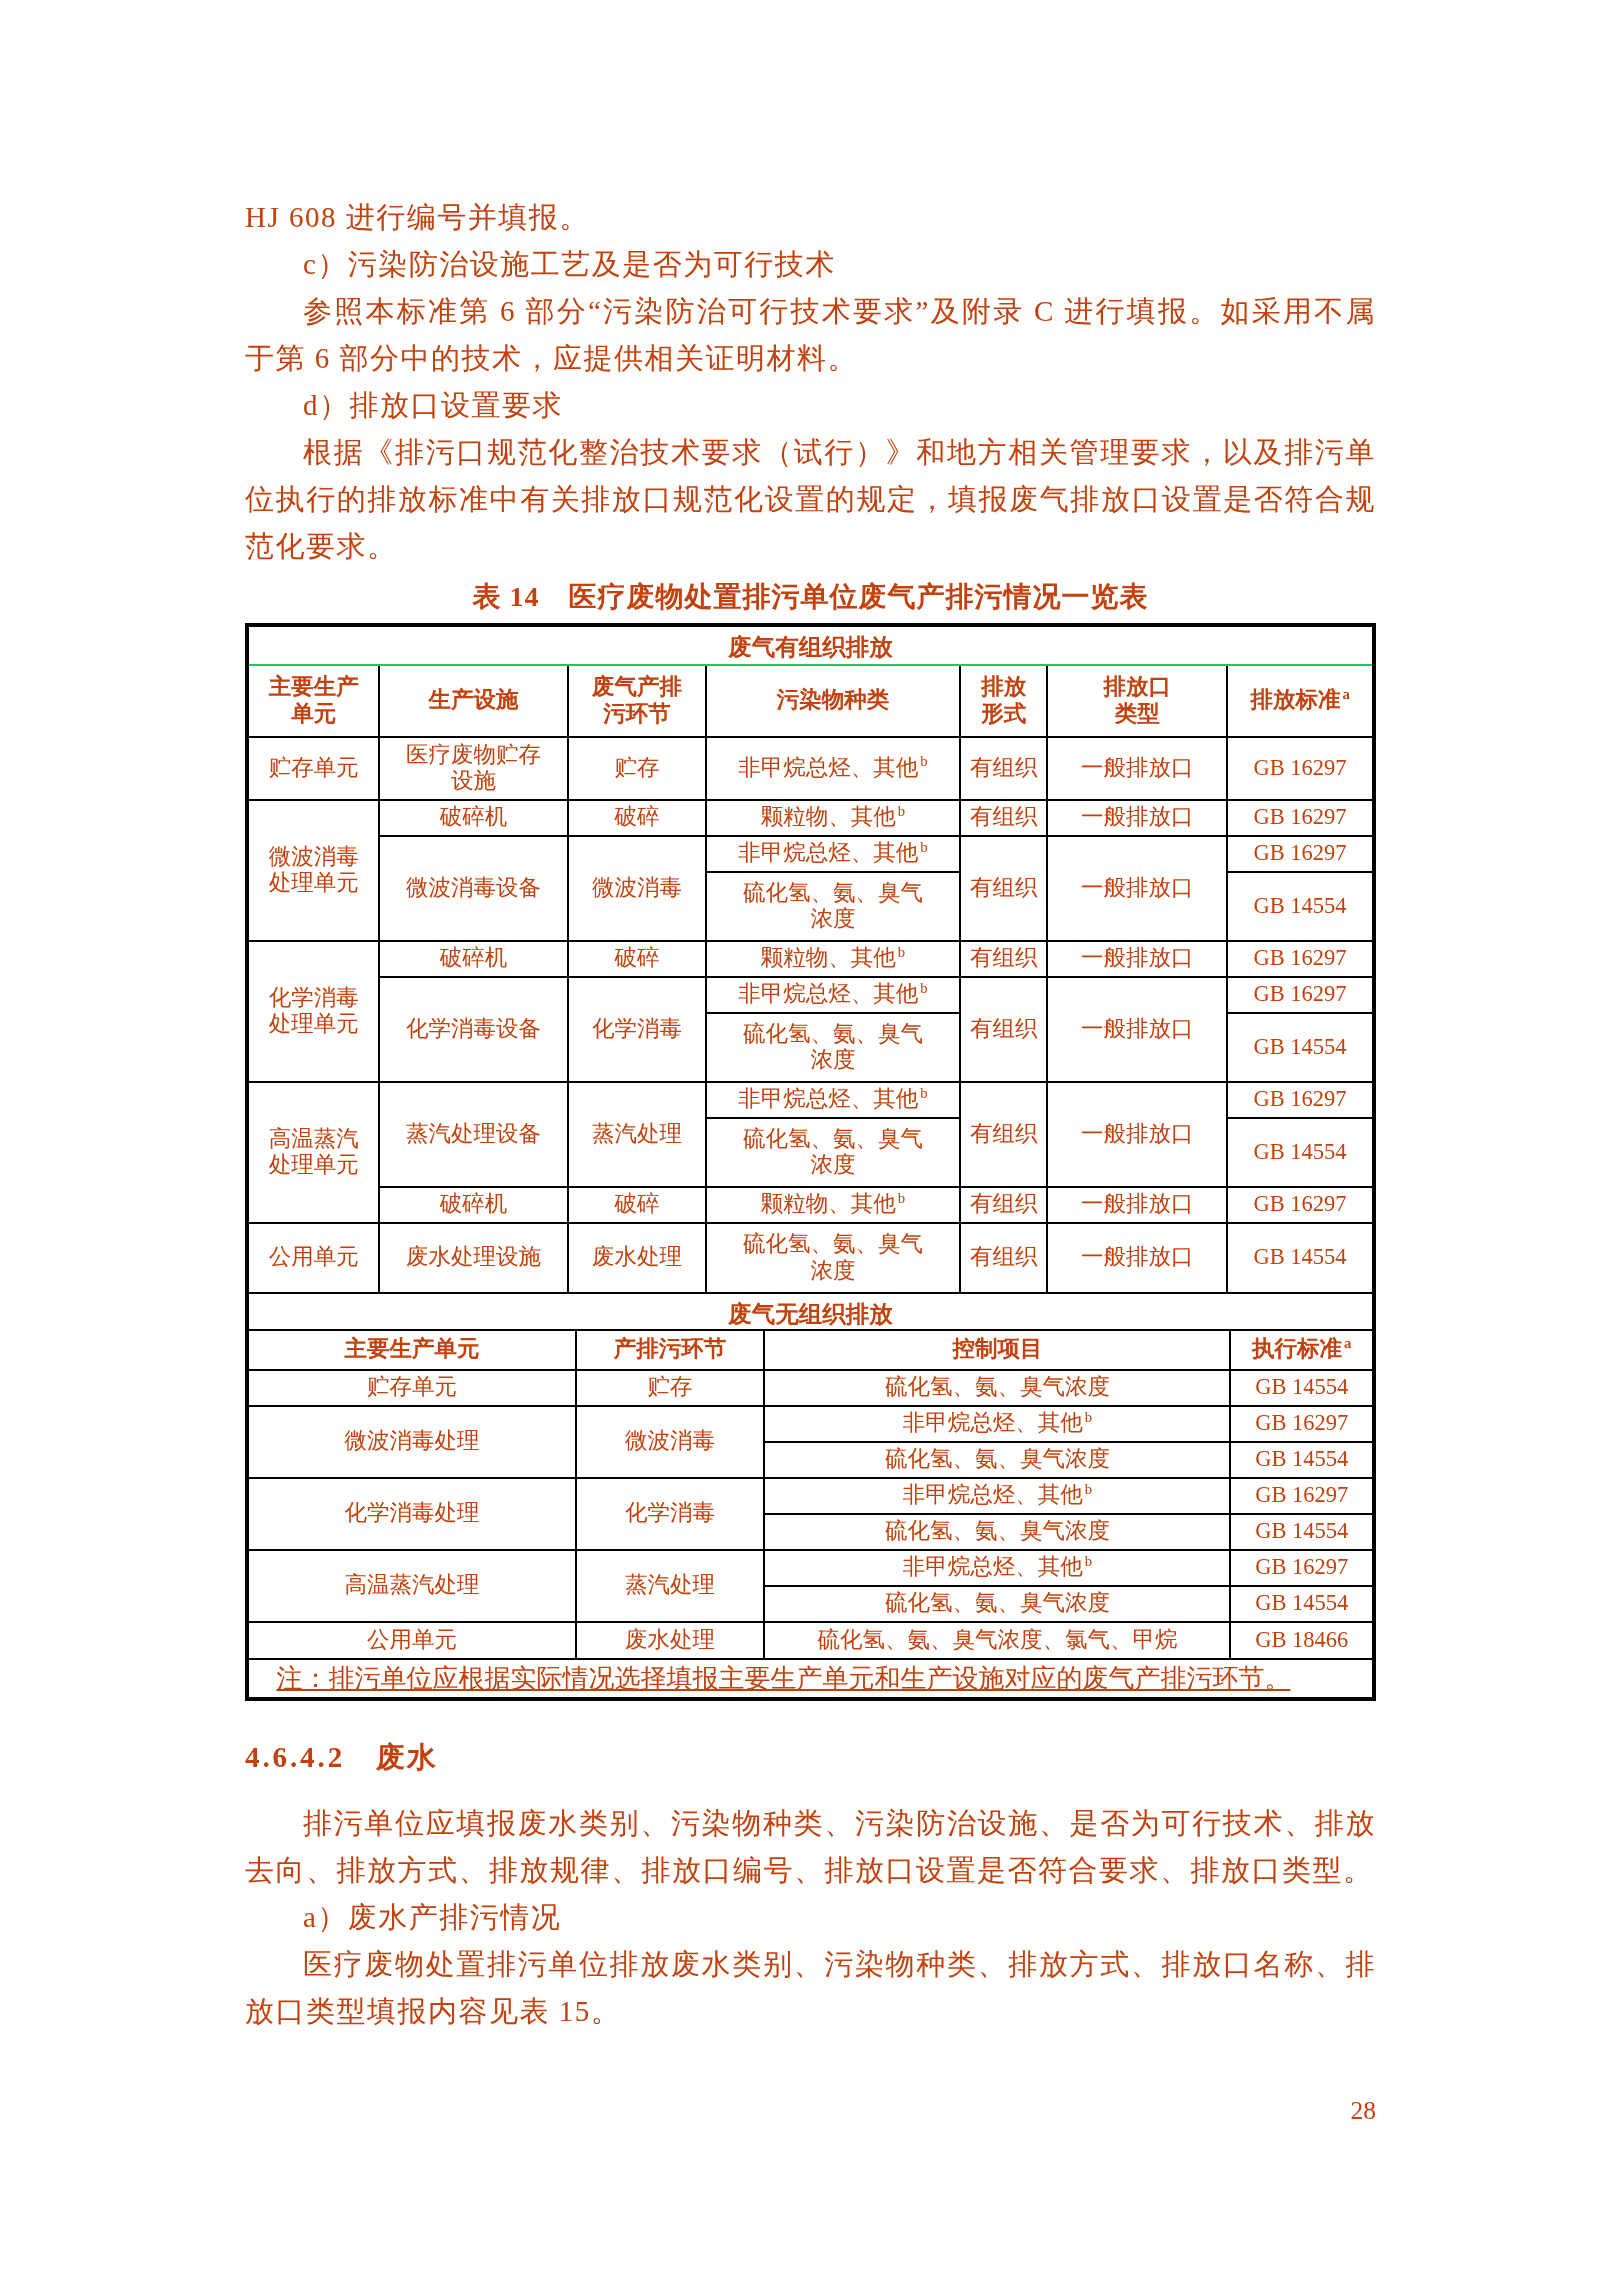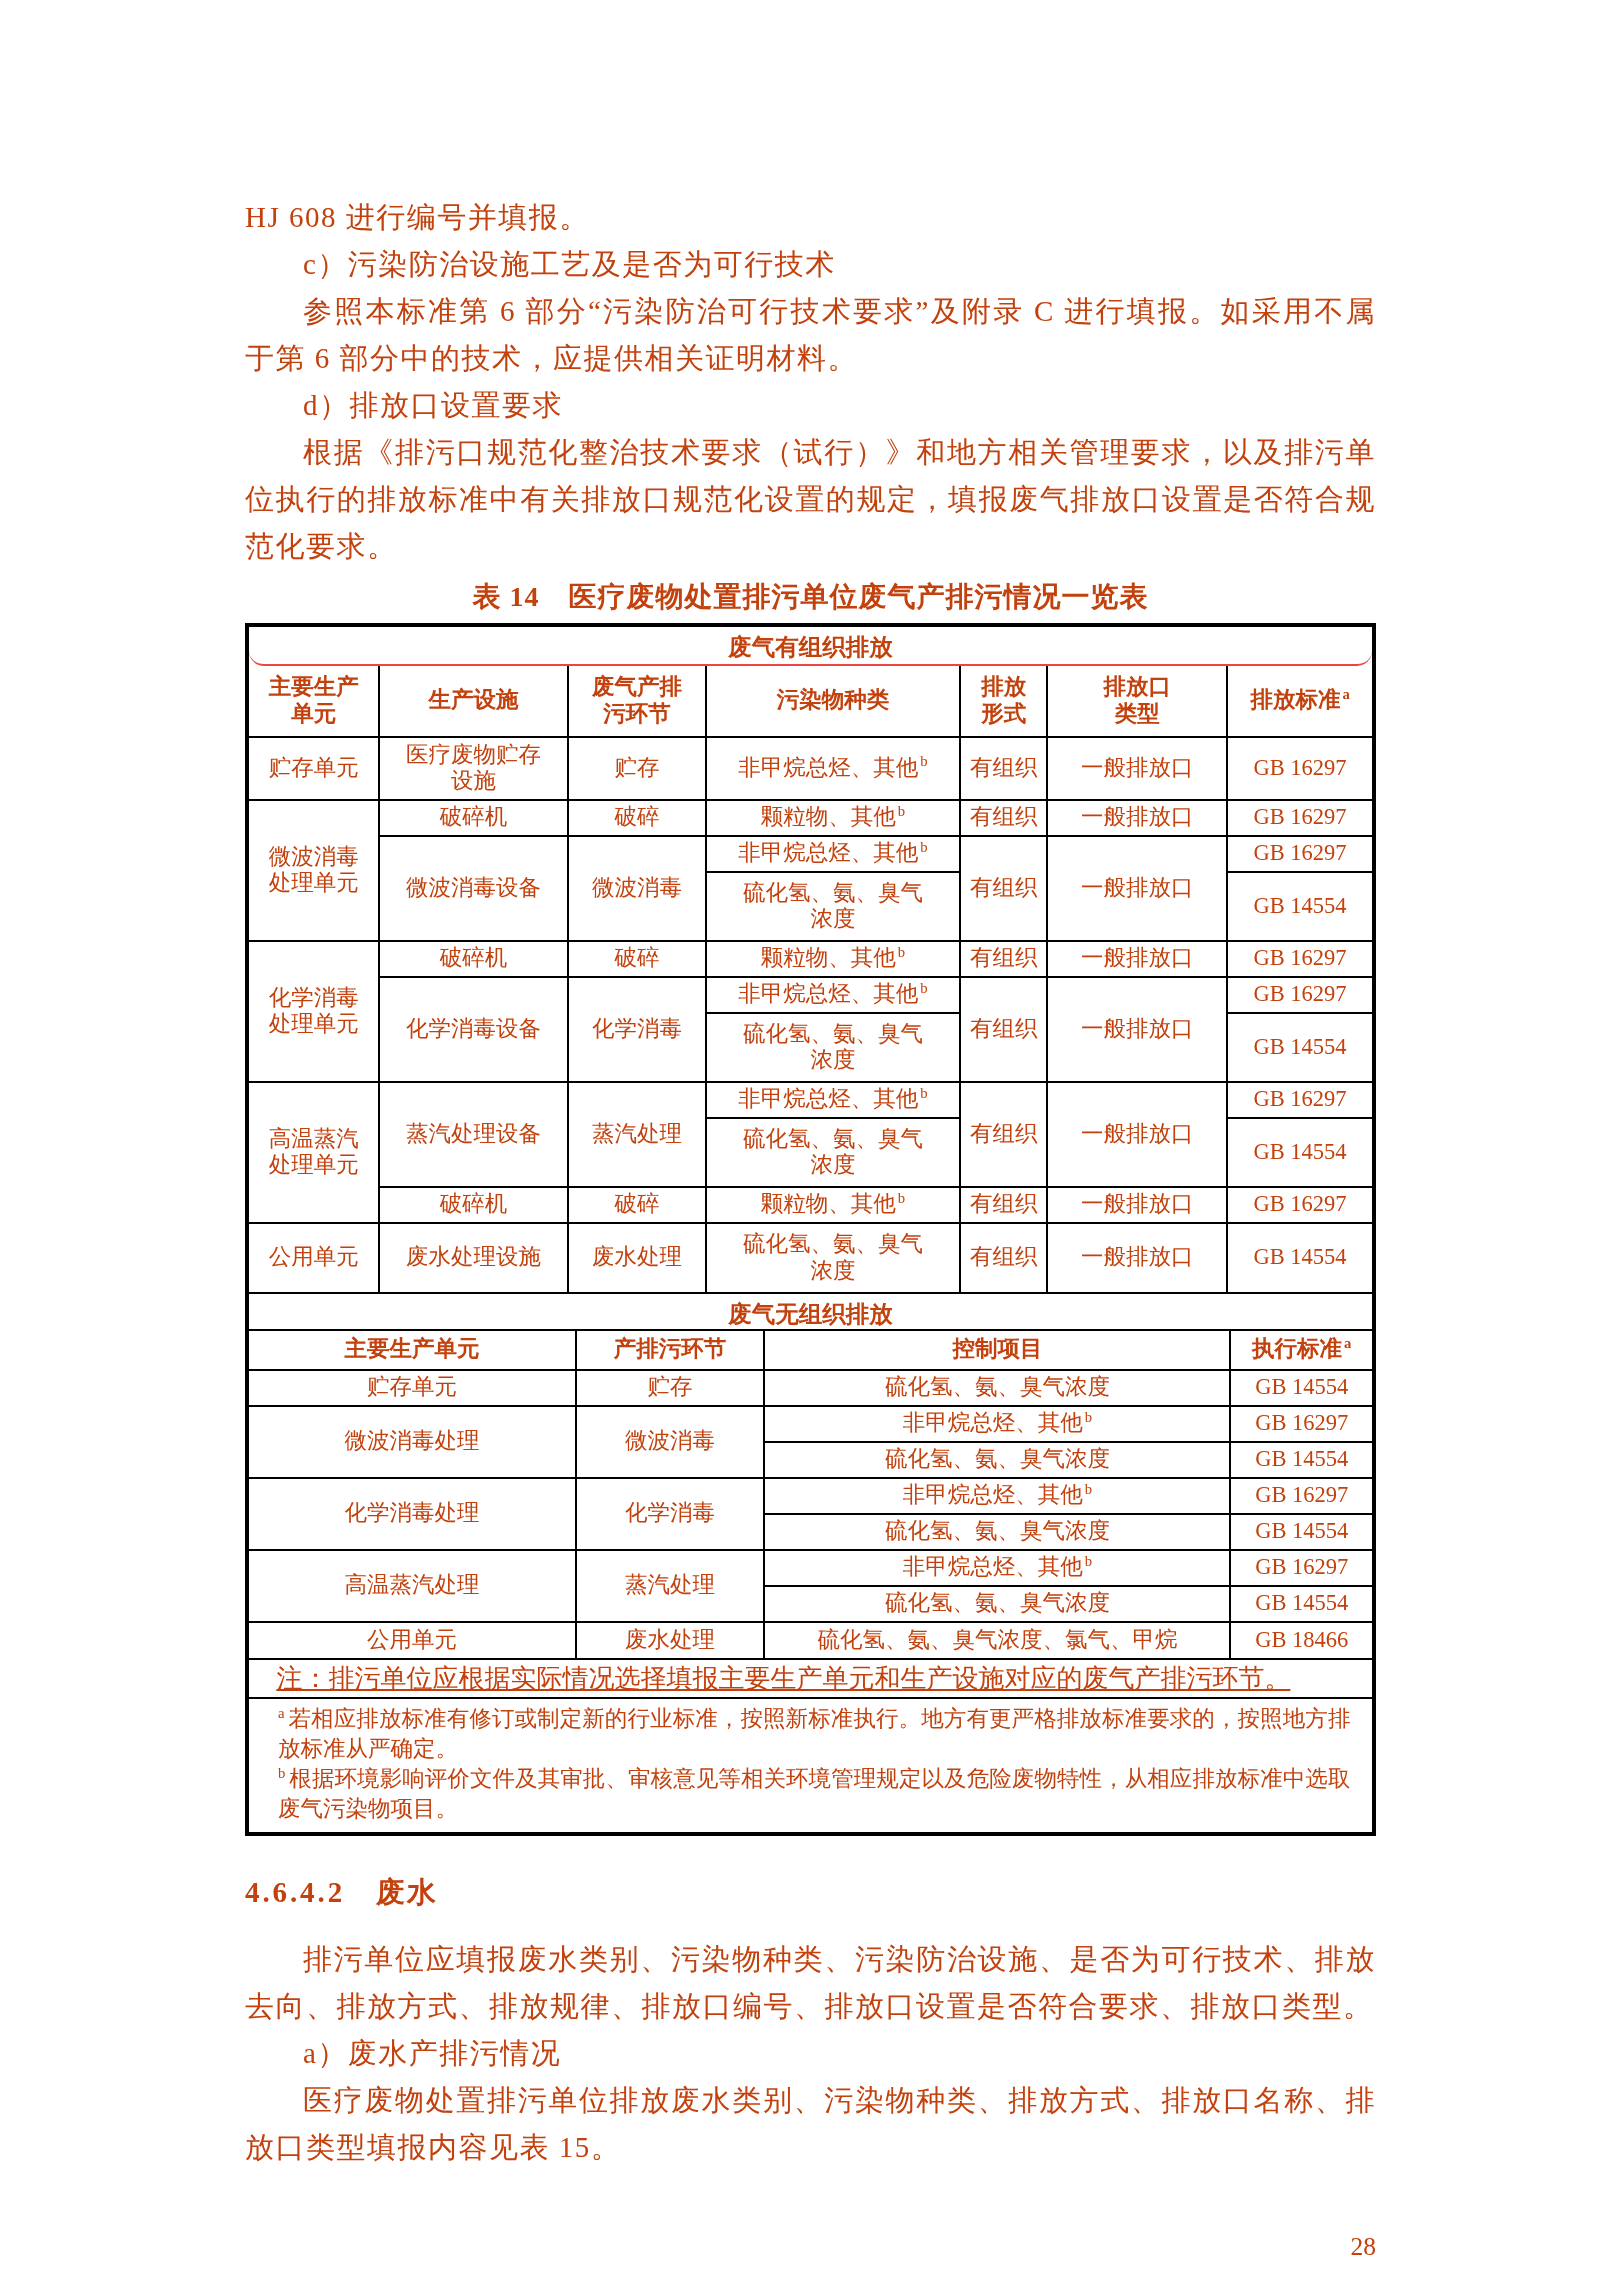--- a/index.html
+++ b/index.html
@@ -42,21 +42,21 @@
     border: 4.9px solid #000000;
   }
   .sec {
     text-align: center;
     font-weight: bold;
     font-size: 23.5px;
     line-height: 37px;
     height: 39px;
     padding-top: 2px;
   }
-  .sec1 { border-bottom: 2px solid #ef4444; border-radius: 15px; }
+  .sec1 { border-bottom: 2px solid #22c55e; }
   .sec2 { border-top: 2.9px solid #000000; border-bottom: 2px solid #000000; }
 
   table.itab {
     width: 100%;
     border-collapse: collapse;
     table-layout: fixed;
   }
   .itab td, .itab th {
     border: 2px solid #000000;
     text-align: center;
@@ -335,24 +335,20 @@
           <td>公用单元</td>
           <td>废水处理</td>
           <td>硫化氢、氨、臭气浓度、氯气、甲烷</td>
           <td>GB 18466</td>
         </tr>
       </tbody>
         </table>
 
       <div class="note">注：排污单位应根据实际情况选择填报主要生产单元和生产设施对应的废气产排污环节。</div>
 
-      <div class="fnotes">
-        <p><sup>a</sup><span>若相应排放标准有修订或制定新的行业标准，按照新标准执行。地方有更严格排放标准要求的，按照地方排放标准从严确定。</span></p>
-        <p><sup>b</sup><span>根据环境影响评价文件及其审批、审核意见等相关环境管理规定以及危险废物特性，从相应排放标准中选取废气污染物项目。</span></p>
-      </div>
     </div>
 
     <div class="clause">
       <span class="num">4.6.4.2</span><span class="ttl">废水</span>
     </div>
 
     <p class="body ind">排污单位应填报废水类别、污染物种类、污染防治设施、是否为可行技术、排放去向、排放方式、排放规律、排放口编号、排放口设置是否符合要求、排放口类型。</p>
     <p class="body ind">a）废水产排污情况</p>
     <p class="body ind">医疗废物处置排污单位排放废水类别、污染物种类、排放方式、排放口名称、排放口类型填报内容见表 15。</p>
 

